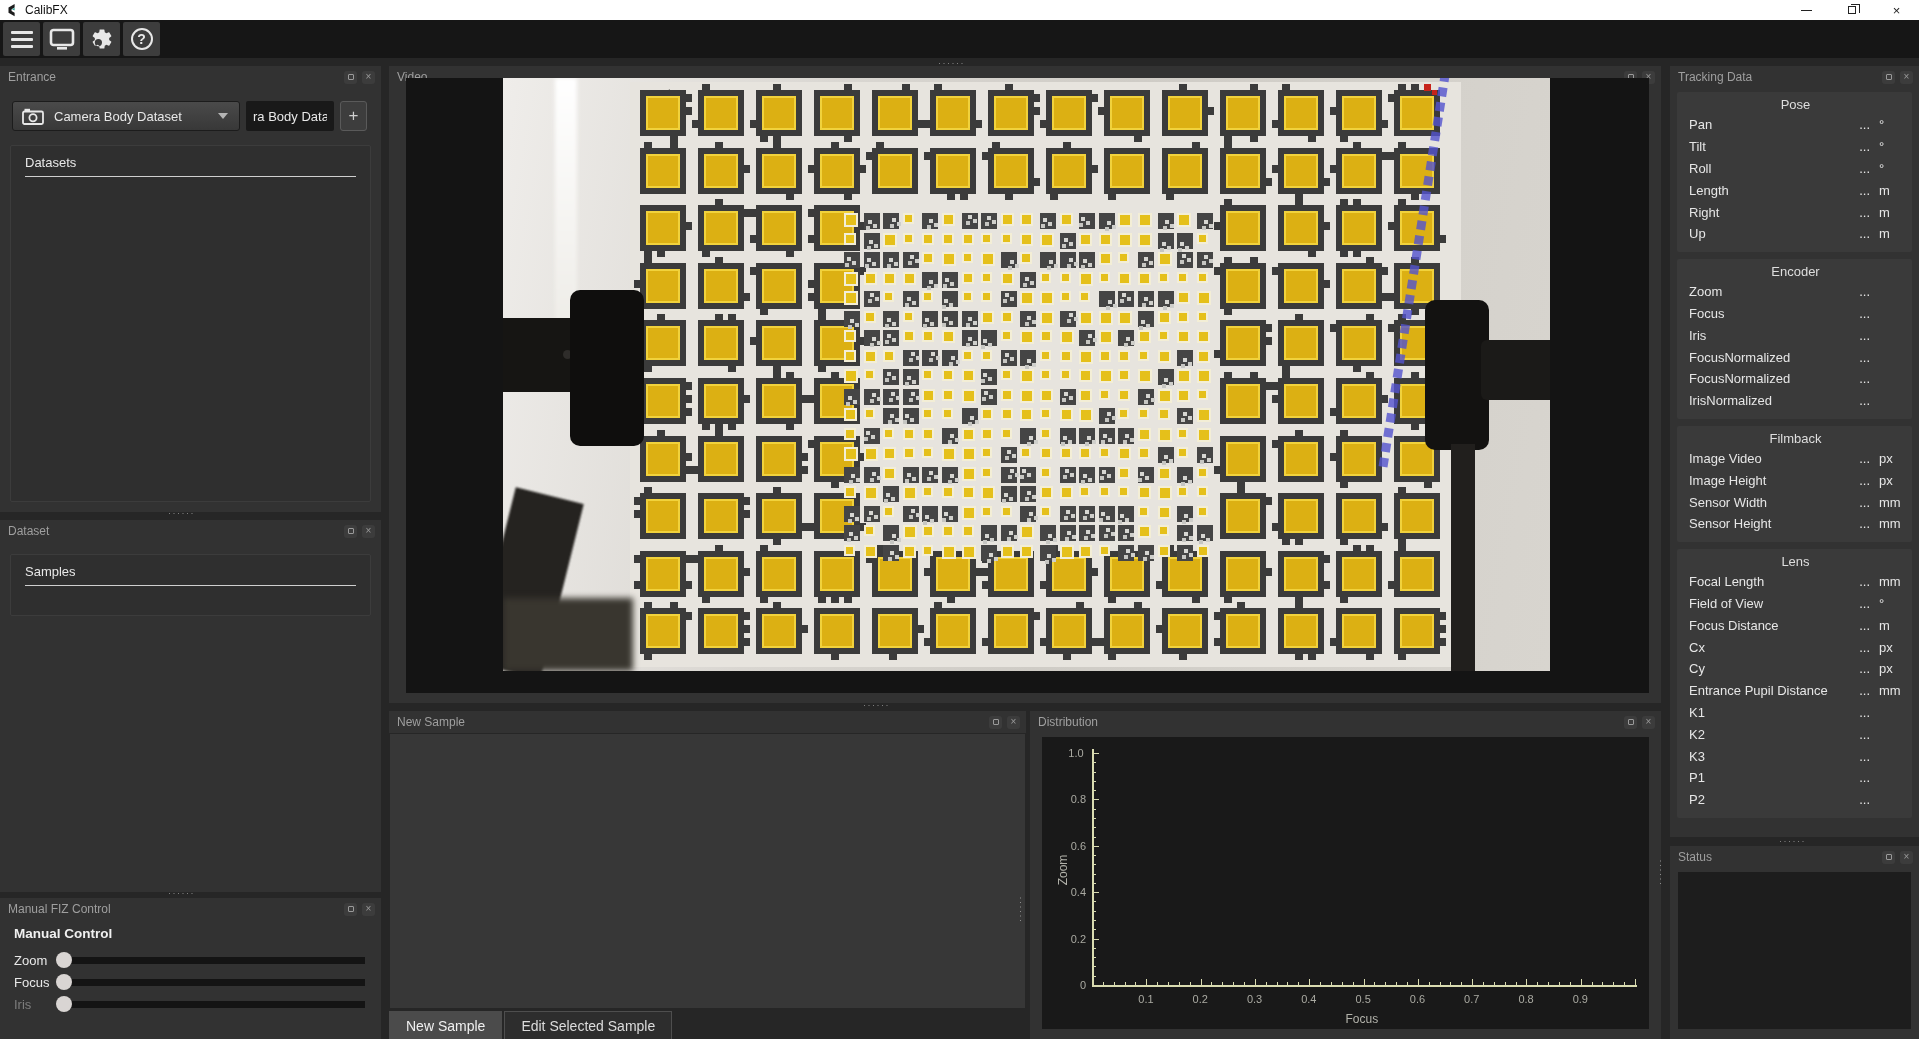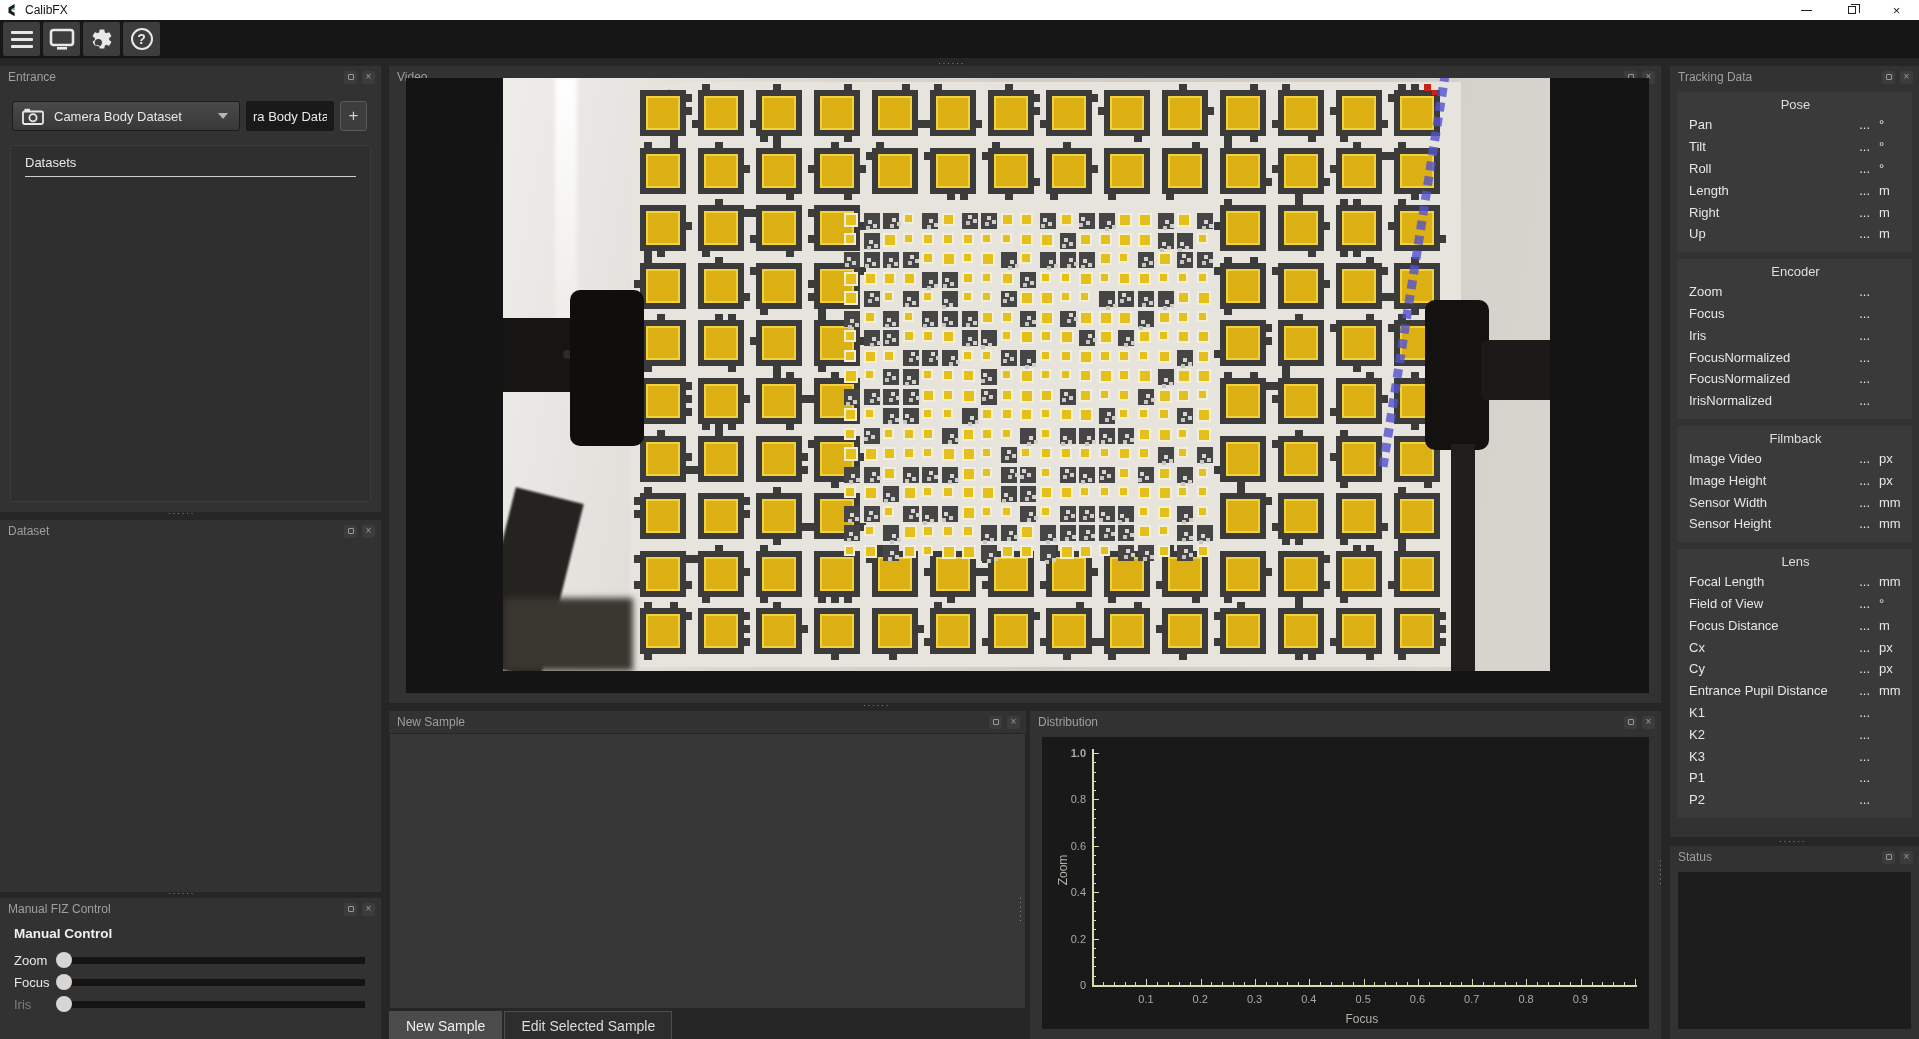--- a/index.html
+++ b/index.html
@@ -213,20 +213,24 @@
   <div class="panel-header">
     <span class="panel-title">Dataset</span>
     <div class="ph-btns">
       <div class="ph-btn">
           <span class="g-float"></span>
         </div>
       <div class="ph-btn">
           <span class="g-close">×</span>
         </div>
     </div>
+  </div>
+  <div class="listbox" style="height:62px;margin-top:12px;">
+    <div class="lb-title">Samples</div>
+    <div class="lb-rule"></div>
   </div>
 </div>
 
 <div class="panel" style="left:0;top:898px;width:381px;height:141px;">
   <div class="panel-header">
     <span class="panel-title">Manual FIZ Control</span>
     <div class="ph-btns">
       <div class="ph-btn">
           <span class="g-float"></span>
         </div>
@@ -1521,21 +1525,21 @@
       <div class="tick-label" style="left: 313.5px; top: 256px;">0.5</div>
       <div class="tick-label" style="left: 367.8px; top: 256px;">0.6</div>
       <div class="tick-label" style="left: 422.1px; top: 256px;">0.7</div>
       <div class="tick-label" style="left: 476.4px; top: 256px;">0.8</div>
       <div class="tick-label" style="left: 530.7px; top: 256px;">0.9</div>
       <div class="tick-label" style="left: 24px; top: 242px; width: 20px; text-align: right;">0</div>
       <div class="tick-label" style="left: 24px; top: 195.6px; width: 20px; text-align: right;">0.2</div>
       <div class="tick-label" style="left: 24px; top: 149.2px; width: 20px; text-align: right;">0.4</div>
       <div class="tick-label" style="left: 24px; top: 102.8px; width: 20px; text-align: right;">0.6</div>
       <div class="tick-label" style="left: 24px; top: 56.4px; width: 20px; text-align: right;">0.8</div>
-      <div class="tick-label" style="left: 24px; top: 10px; width: 20px; text-align: right; font-weight: bold;">1.0</div>
+      <div class="tick-label" style="left: 24px; top: 10px; width: 20px; text-align: center;">1.0</div>
       <div class="axis-title" style="left: 303.5px; top: 275px;">Focus</div>
       <div class="axis-title" style="left: 6px; top: 126px; transform: rotate(-90deg);">Zoom</div>
     </div>
 </div>
 
 <div class="panel" style="left:1670px;top:66px;width:249px;height:771px;">
   <div class="panel-header">
     <span class="panel-title">Tracking Data</span>
     <div class="ph-btns">
       <div class="ph-btn">

